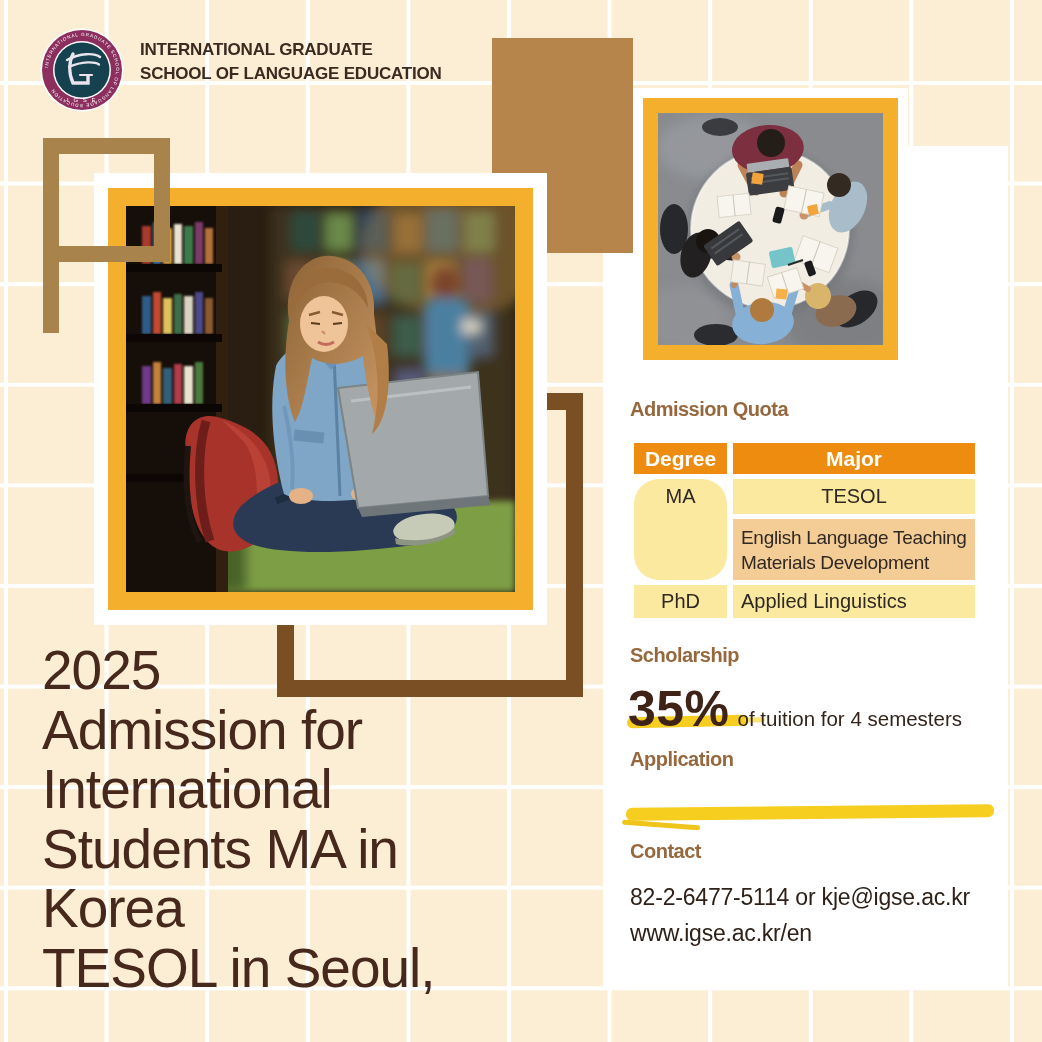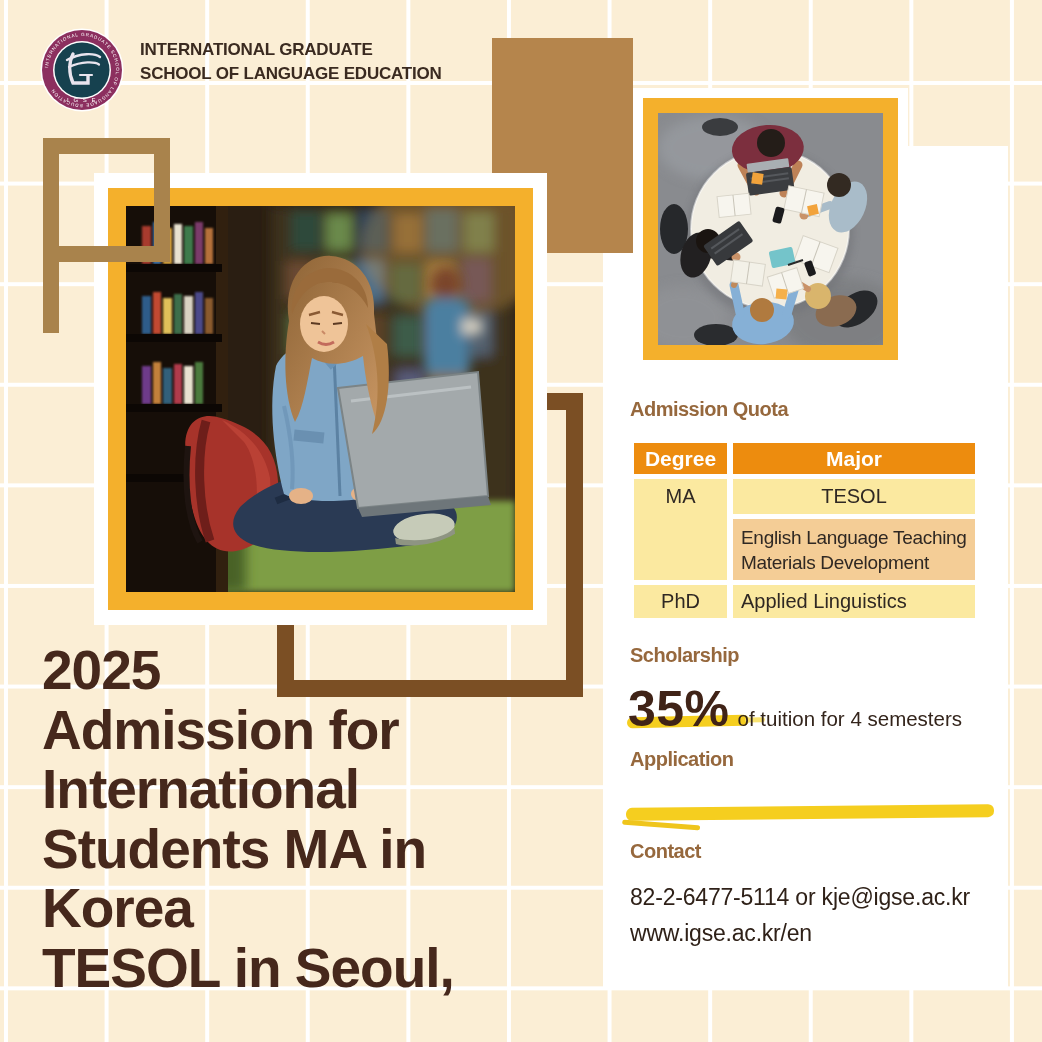--- a/index.html
+++ b/index.html
@@ -31,34 +31,34 @@
   .photo-group .orange{position:absolute;left:10px;top:10px;right:10px;bottom:10px;background:var(--frame-orange,#F4B02C);}
   .photo-group .img{position:absolute;left:15px;top:15px;right:15px;bottom:15px;overflow:hidden;}
   .img svg{display:block;width:100%;height:100%;}
   
   .logo{position:absolute;left:40px;top:28px;width:84px;height:84px;z-index:5;}
   .orgname{position:absolute;left:140px;top:38px;z-index:5;
     font-weight:bold;font-size:17px;line-height:24px;letter-spacing:-0.2px;
     color:#3A2A20;text-transform:uppercase;}
   
   .title{position:absolute;left:42px;top:641px;z-index:5;
-    font-weight:700;font-size:55px;line-height:59.5px;letter-spacing:-1px;
+    font-weight:400;font-size:55px;line-height:59.5px;letter-spacing:-1px;
     color:var(--title-brown,#46281C);}
   
   .content{position:absolute;z-index:5;}
   .sec-head{font-weight:800;font-size:20px;letter-spacing:-0.5px;color:var(--heading-brown,#96683D);}
   .quota-table{position:absolute;left:634px;top:443px;width:281px;z-index:5;
     display:grid;grid-template-columns:93px 242px;grid-template-rows:31px 35px 61px 33px;
     row-gap:5px;column-gap:6px;font-size:20px;color:#2F2823;}
   .quota-table .th{background:var(--table-header-orange,#ED8C0E);color:#fff;font-weight:bold;font-size:21px;
     display:flex;align-items:center;justify-content:center;}
   .cell{display:flex;align-items:center;justify-content:center;}
   .cell-y{background:var(--cell-yellow,#FBE9A0);}
   .cell-t{background:var(--cell-tan,#F4CD96);}
-  .cell-ma{grid-row:2 / span 2;}
+  .cell-ma{grid-row:2 / span 2;border-radius:25px;}
   .cell-left{justify-content:flex-start;padding-left:8px;box-sizing:border-box;}
   .cell-elt{font-size:19px;letter-spacing:-0.3px;line-height:25px;padding-right:4px;}
   .sch-row{position:absolute;left:628px;top:680px;z-index:6;white-space:nowrap;}
   .sch-pct{font-weight:800;font-size:50px;letter-spacing:0.5px;color:#402317;}
   .sch-detail{font-size:20.5px;color:#33241B;margin-left:8px;}
   .marker{position:absolute;background:var(--marker-yellow,#F5CE1F);border-radius:6px;z-index:5;}
   .marker-pct{left:627px;top:716px;width:122px;height:11px;transform:rotate(-1.4deg);}
   .marker-pct::after{content:'';position:absolute;right:-16px;top:3px;width:20px;height:5px;background:#F9E372;border-radius:3px;}
   .app-date{position:absolute;left:629px;top:791px;z-index:5;white-space:nowrap;
     font-weight:bold;font-size:20px;letter-spacing:-0.4px;color:#33241B;}

